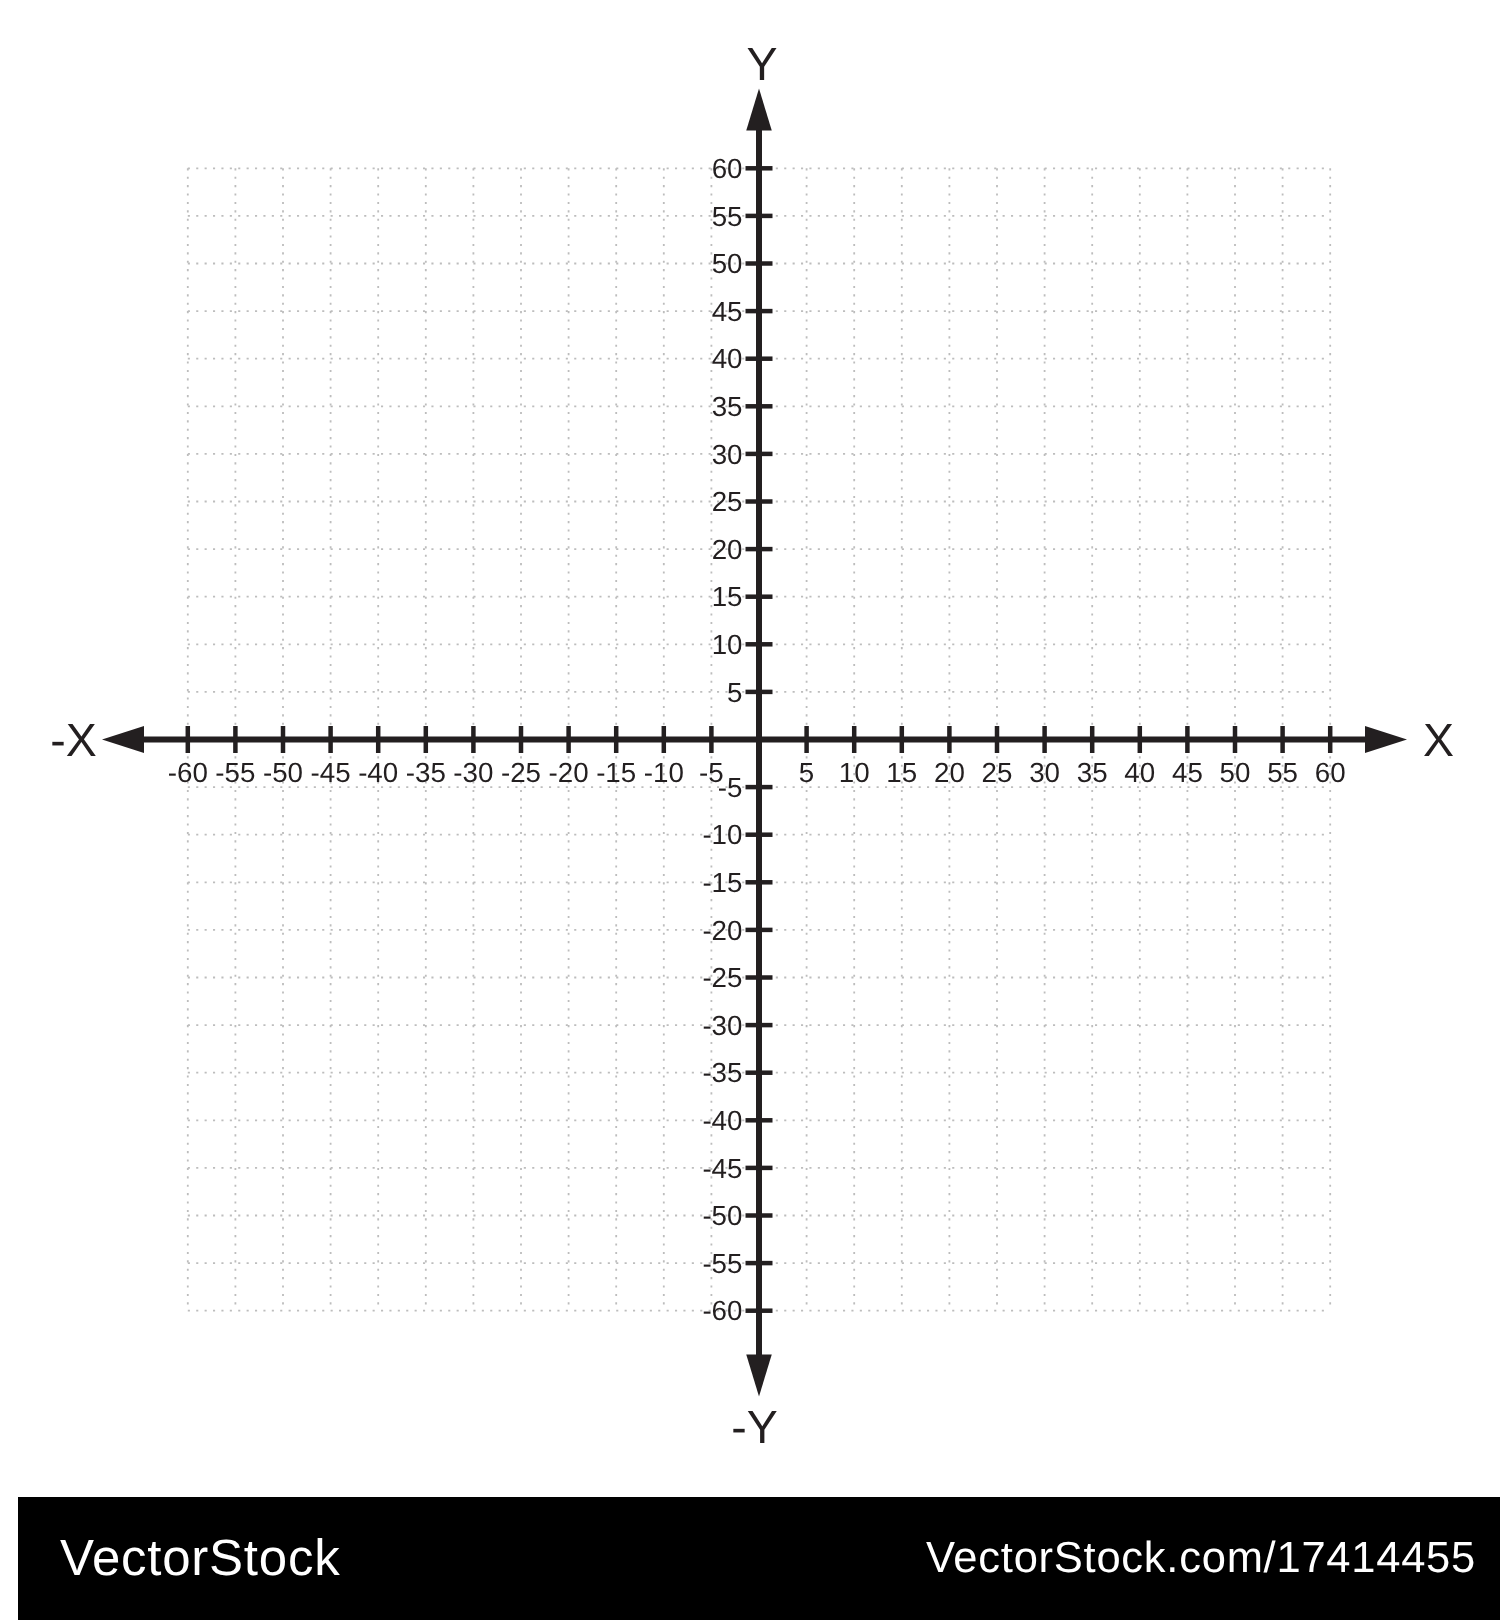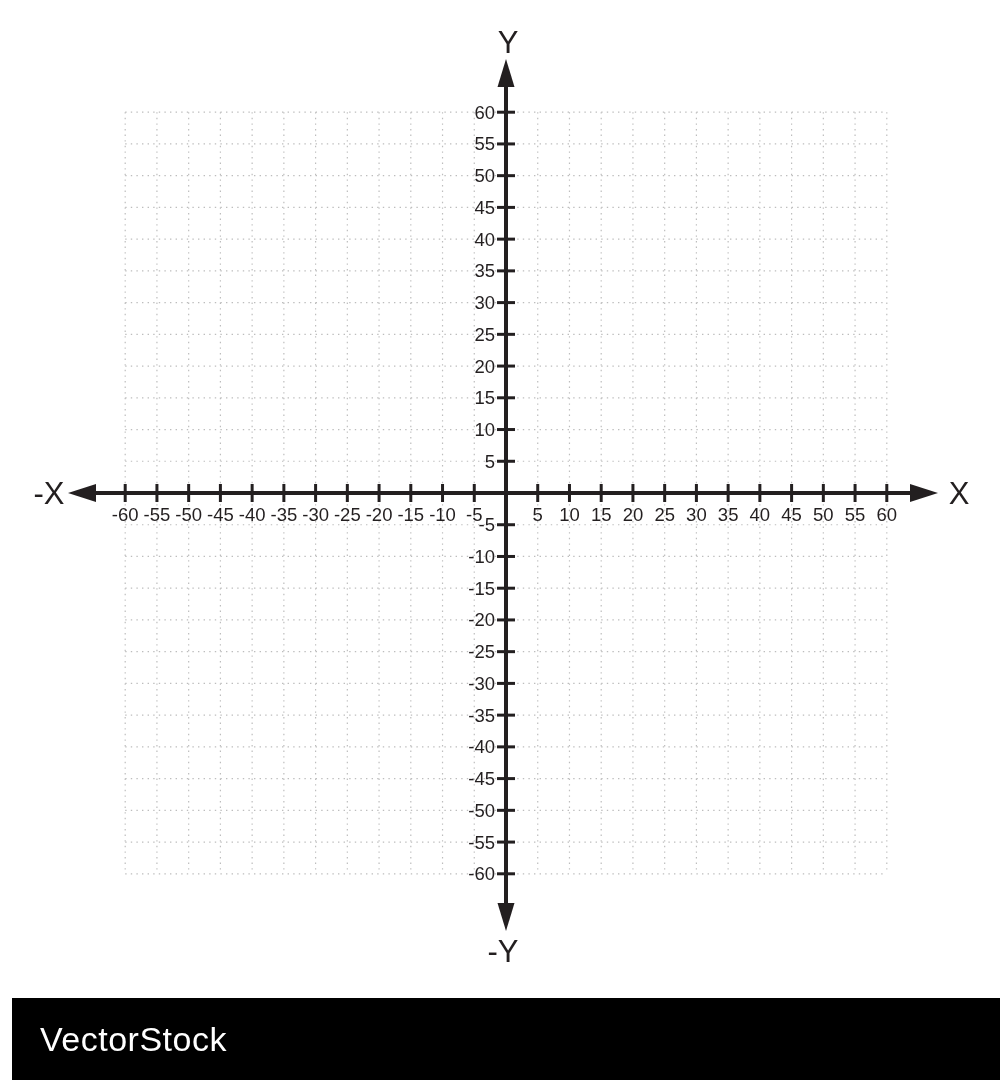--- a/index.html
+++ b/index.html
@@ -184,14 +184,15 @@
       </g>
       <g fill="#231f20" font-size="31">
         <text x="959" y="504" text-anchor="middle">X</text>
         <text x="49" y="504" text-anchor="middle">-X</text>
         <text x="508" y="53" text-anchor="middle">Y</text>
         <text x="503" y="962" text-anchor="middle">-Y</text>
       </g>
     </svg>
   <div class="watermark-bar" id="wbar" style="background: rgb(0, 0, 0); color: rgb(255, 255, 255);">
     <span class="brand">VectorStock</span>
+    <span class="ref">VectorStock.com/17414455</span>
   </div>
 </div>
 
 </body></html>

